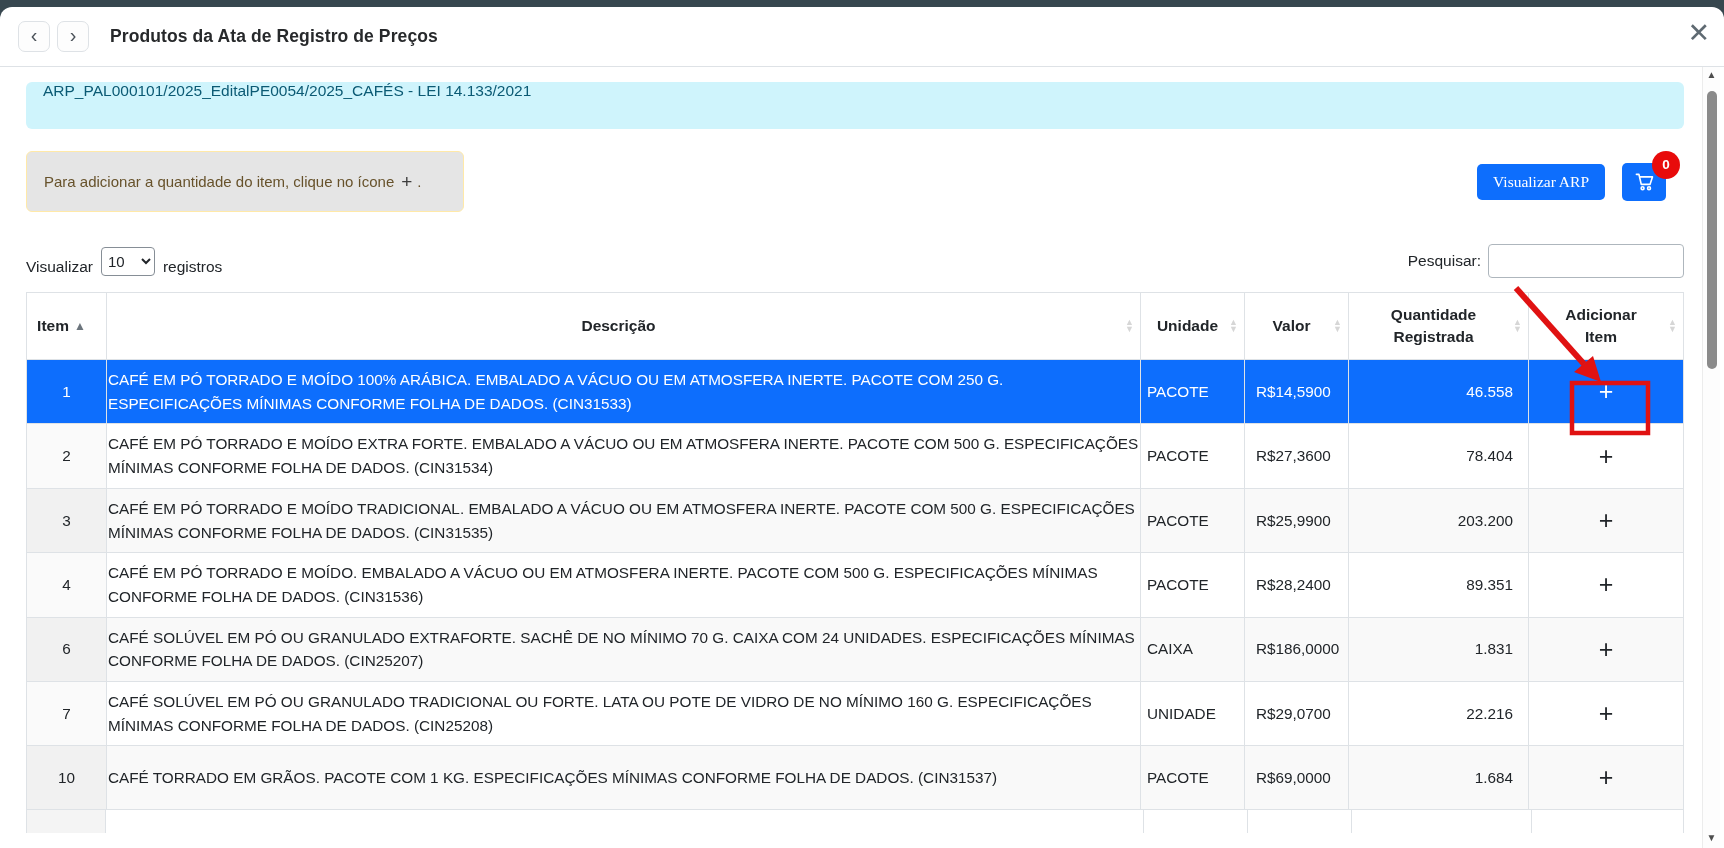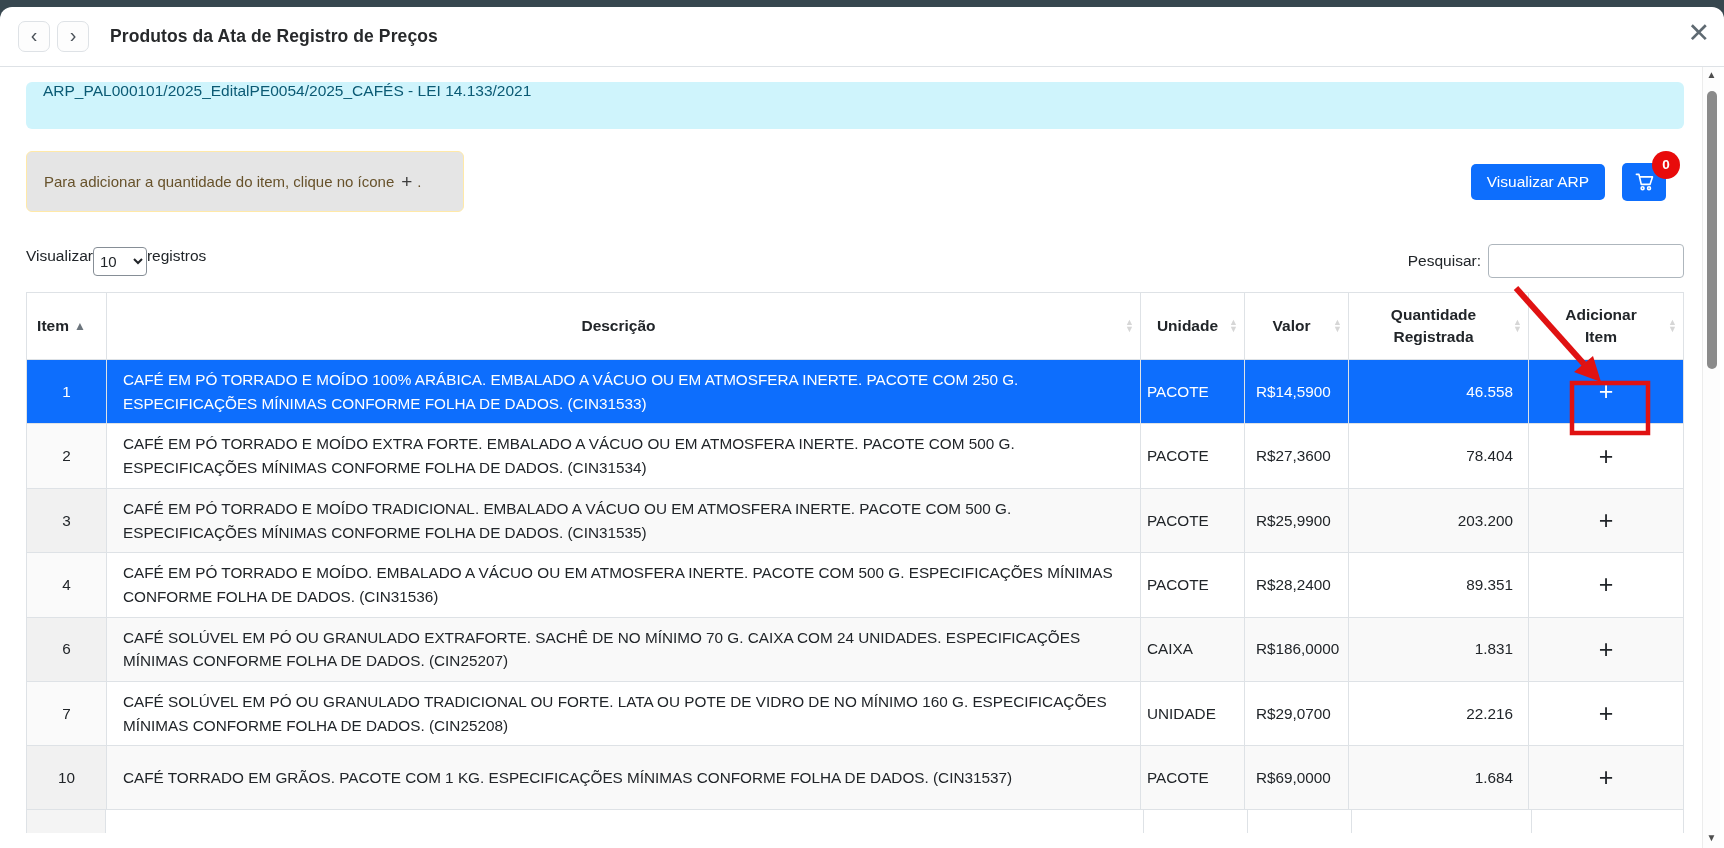--- a/index.html
+++ b/index.html
@@ -52,34 +52,34 @@
   .notice-row { display:flex; align-items:center; justify-content:space-between; margin-bottom:32px; }
   .warning-box {
     width:438px; height:61px; background:#e5e5e5; border:1px solid #ffe9a8;
     border-radius:6px; display:flex; align-items:center; padding:0 17px;
     color:#67522b; font-size:15px;
   }
   .warning-box .plus-glyph { font-size:19px; color:#3d3d3d; margin:0 5px 0 7px; font-weight:400; }
   .action-group { display:flex; align-items:center; gap:17px; padding-right:18px; }
   .btn-primary {
     background:#0d6efd; color:#fff; border:none; border-radius:5px;
-    font-size:15.5px; font-family:Liberation Sans, sans-serif; padding:9px 16px; cursor:pointer;
+    font-size:15.5px; font-family:Liberation Serif, serif; padding:9px 16px; cursor:pointer;
   }
   .cart-btn {
     position:relative; width:44px; height:38px; background:#0d6efd; border:none;
     border-radius:5px; cursor:pointer; display:flex; align-items:center; justify-content:center;
   }
   .cart-badge {
     position:absolute; top:-12px; right:-14px; width:28px; height:28px;
     background:#e80b0b; color:#fff; border-radius:50%;
     font-size:13.5px; font-weight:700; display:flex; align-items:center; justify-content:center;
   }
   
   .controls-row { display:flex; align-items:center; justify-content:space-between; margin-bottom:14px; }
-  .length-ctl { display:flex; align-items:flex-start; font-size:15.5px; color:#212529; }
+  .length-ctl { display:flex; align-items:flex-end; gap:8px; font-size:15.5px; color:#212529; }
   .length-select {
     width:54px; height:29px; font-size:15px; font-family:inherit;
     border:1px solid #868e96; border-radius:4px; background:#fff; color:#212529; padding:0 2px;
   }
   .search-ctl { display:flex; align-items:center; gap:7px; font-size:15.5px; padding-right:0; }
   .search-input {
     width:196px; height:34px; border:1px solid #aeb6bd; border-radius:4px;
     font-size:15px; font-family:inherit; padding:0 8px; outline:none;
   }
   
@@ -96,21 +96,21 @@
   .sort-asc-icon { color:#6c757d; font-size:12px; margin-left:5px; vertical-align:1px; }
   .sort-both-icon {
     position:absolute; right:6px; top:50%; transform:translateY(-50%);
     display:flex; flex-direction:column; color:#d6d6d6; font-size:9px; line-height:7px;
   }
   .products tbody tr { height:64px; background:#ffffff; }
   .products tbody tr.striped { background:#f9f9f9; }
   .products tbody td { font-size:15.3px; color:#212529; vertical-align:middle; }
   td.item-cell { text-align:center; background:#fafafa; font-size:15.5px; }
   tr.striped td.item-cell { background:#f1f1f1; }
-  td.desc-cell { padding:8px 16px; line-height:1.55; font-size:15px; }
+  td.desc-cell { padding:8px 1px; line-height:1.55; font-size:15px; }
   td.unit-cell { padding-left:6px; }
   td.valor-cell { padding-left:11px; }
   td.qtd-cell { text-align:right; padding-right:15px; }
   td.add-cell { text-align:center; }
   .add-item-btn {
     display:inline-block; font-size:25px; font-weight:300; color:#212529;
     cursor:pointer; line-height:1; padding:2px 10px;
   }
   tr.selected { background:#0d6efd !important; }
   tr.selected td { color:#ffffff; }

